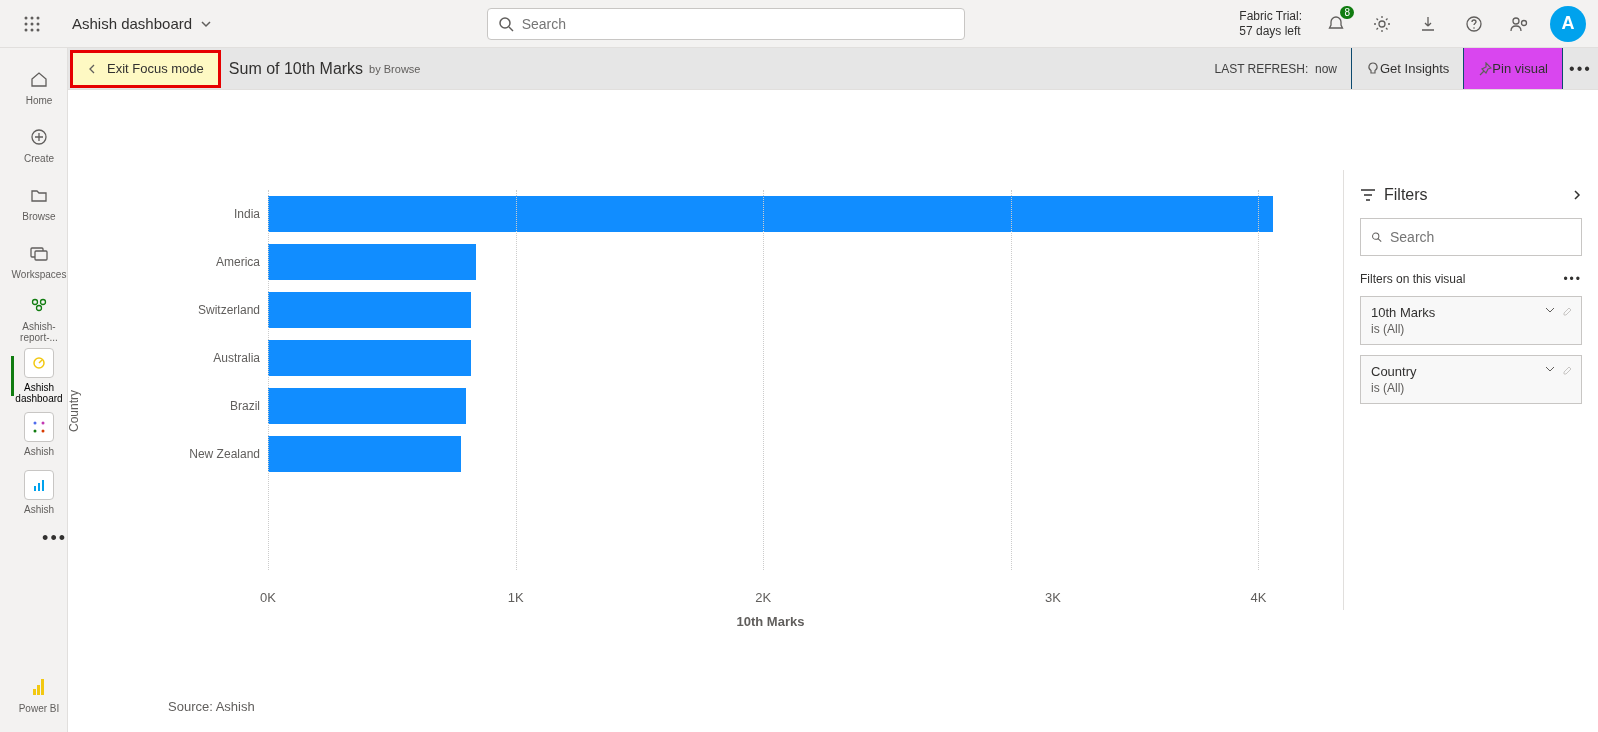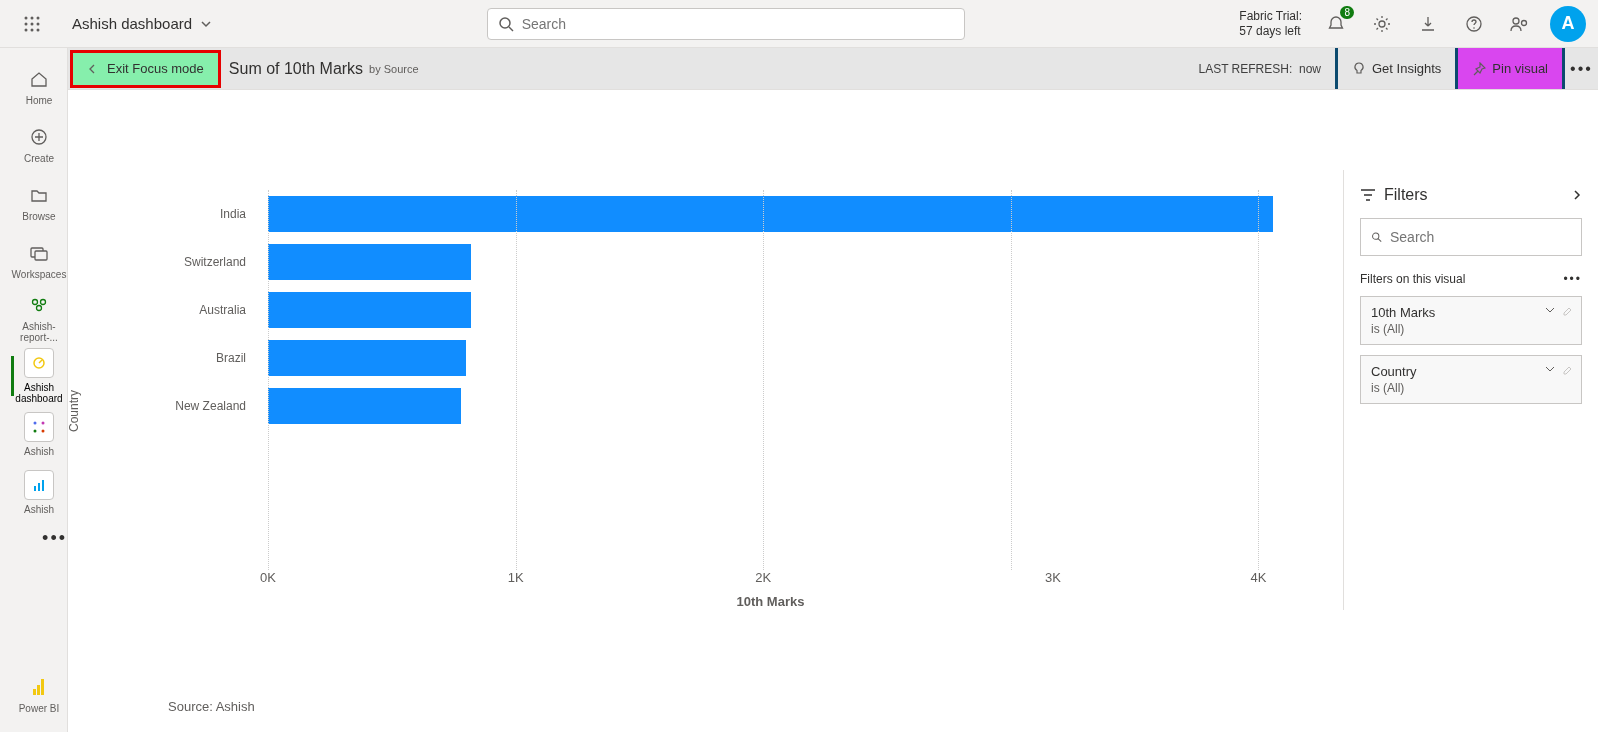--- a/index.html
+++ b/index.html
@@ -22,39 +22,39 @@
   .nav-item { width:56px; height:56px; display:flex; flex-direction:column; align-items:center; justify-content:center; font-size:10px; color:#605e5c; cursor:pointer; gap:4px; margin-bottom:2px; position:relative; }
   .nav-item.active { color:#000; }
   .nav-item.active::before { content:""; position:absolute; left:0; top:8px; bottom:8px; width:3px; background:#107c10; }
   .nav-icon-box { width:30px; height:24px; display:flex; align-items:center; justify-content:center; }
   .nav-item.boxed .nav-icon-box { border:1px solid #c8c6c4; border-radius:4px; background:#fff; width:30px; height:30px; }
   .nav-ellipsis { margin-top:6px; font-size:18px; letter-spacing:2px; cursor:pointer;}
   .nav-bottom { margin-top:auto; margin-bottom:10px; }
   
   .content { flex:1; display:flex; flex-direction:column; background:#fff; }
   .action-bar { height:42px; border-bottom:1px solid #e1dfdd; background:#e6e6e6; display:flex; align-items:center; }
-  .exit-focus { height:38px; border:3px solid #e60000; display:flex; align-items:center; padding:0 14px; background: #86efac; cursor:pointer; margin-left:2px; }
+  .exit-focus { height:38px; border:3px solid #e60000; display:flex; align-items:center; padding:0 14px; background: #fef9c3; cursor:pointer; margin-left:2px; }
   .chart-title { margin-left:8px; font-size:16px;text-align:center; }
   .chart-subtitle { font-size:11px; color:#605e5c; margin-left:6px; }
   .action-bar-right { margin-left:auto; display:flex; align-items:center; height:100%; }
   .last-refresh { font-size:12px; color:#404040; margin-right:14px; }
-  .bar-btn { height:100%; border-left:3px solid #0c4a6e; display:flex; align-items:center; padding:0 14px; cursor:pointer; gap:6px; font-size:13px; }
+  .bar-btn { height:100%; border-left:1px solid #0c4a6e; display:flex; align-items:center; padding:0 14px; cursor:pointer; gap:0; font-size:13px; }
   .bar-btn.active { background:#d946ef; }
   .more-btn { width:36px; justify-content:center; font-size:16px; letter-spacing:2px; }
   
   .chart-area { flex:1; display:flex; }
   .chart-main { flex:1; padding: 100px 70px 40px 100px; position:relative; }
   .chart-grid { position:relative; height:380px; margin-left:100px; }
   .y-axis-label { position:absolute; left:6px; top:50%; transform:translate(-50%,-50%) rotate(-90deg); font-size:12px; color:#605e5c; }
   .bars { position:absolute; left:0; right:0; top:0; bottom:0; }
   .bar-row { height:48px; display:flex; align-items:center; position:relative; }
-  .bar-label { width:100px; text-align:right; padding-right:22px; font-size:12px; color:#605e5c; position:absolute; left:-100px; }
+  .bar-label { width:100px; text-align:right; padding-right:8px; font-size:12px; color:#605e5c; position:absolute; left:-100px; }
   .bar { height:36px; background:#118dff; }
   .gridline { position:absolute; top:0; bottom:0; width:1px; border-left:1px dotted #ccc; }
-  .x-ticks { display:flex; position:relative; height:20px; }
+  .x-ticks { display:flex; margin-top:20px; position:relative; height:20px; }
   .x-tick { position:absolute; font-size:13px; color:#605e5c; transform:translateX(-50%); }
   .x-axis-label { text-align:center; font-size:13px; color:#605e5c; margin-top:4px; font-weight:600;}
   .source { position:absolute; bottom:18px; left:100px; font-size:13px; color:#605e5c; }
   
   .filters-panel { width:255px; border-left:1px solid #e1dfdd; padding:16px; background:#fff; height:440px; margin-top:80px; margin-right:0; }
   .filters-header { display:flex; align-items:center; font-size:16px; margin-bottom:14px; gap:8px; }
   .filters-header .chevron { margin-left:auto; cursor:pointer; }
   .filter-search { border:1px solid #c8c6c4; height:38px; display:flex; align-items:center; padding:0 10px; margin-bottom:16px; }
   .filter-search input { border:none; outline:none; flex:1; margin-left:8px; font-size:14px; }
   .filter-section-title { font-size:12px; color:#323130; margin-bottom:10px; display:flex; align-items:center; }
@@ -232,21 +232,21 @@
 
   <div class="content">
     <div class="action-bar">
       <div class="exit-focus">
         <svg width="10" height="10" viewBox="0 0 10 10" style="margin-right:10px">
             <path d="M7 1L3 5l4 4" stroke="#605e5c" stroke-width="1.3" fill="none"></path>
           </svg>
         <span>Exit Focus mode</span>
       </div>
       <span class="chart-title">Sum of 10th Marks</span>
-      <span class="chart-subtitle">by Source</span>
+      <span class="chart-subtitle">by Browse</span>
       <div class="action-bar-right">
         <span class="last-refresh">
           <span>LAST REFRESH:</span>&nbsp;
           <span>now</span>
         </span>
         <div class="bar-btn">
           <svg width="14" height="14" viewBox="0 0 14 14">
               <path d="M7 1a4 4 0 00-2 7.5V11h4V8.5A4 4 0 007 1z" stroke="#605e5c" stroke-width="1.2" fill="none"></path>
             </svg>
           <span>Get Insights</span>
@@ -262,20 +262,24 @@
     </div>
 
     <div class="chart-area">
       <div class="chart-main">
         <div class="y-axis-label">Country</div>
         <div class="chart-grid" id="chart-grid">
           <div class="bars" id="bars">
               <div class="bar-row">
                 <div class="bar-label">India</div>
                 <div class="bar" style="width: 1015.24px;"></div>
+              </div>
+              <div class="bar-row">
+                <div class="bar-label">America</div>
+                <div class="bar" style="width: 208px;"></div>
               </div>
               <div class="bar-row">
                 <div class="bar-label">Switzerland</div>
                 <div class="bar" style="width: 203.048px;"></div>
               </div>
               <div class="bar-row">
                 <div class="bar-label">Australia</div>
                 <div class="bar" style="width: 203.048px;"></div>
               </div>
               <div class="bar-row">

